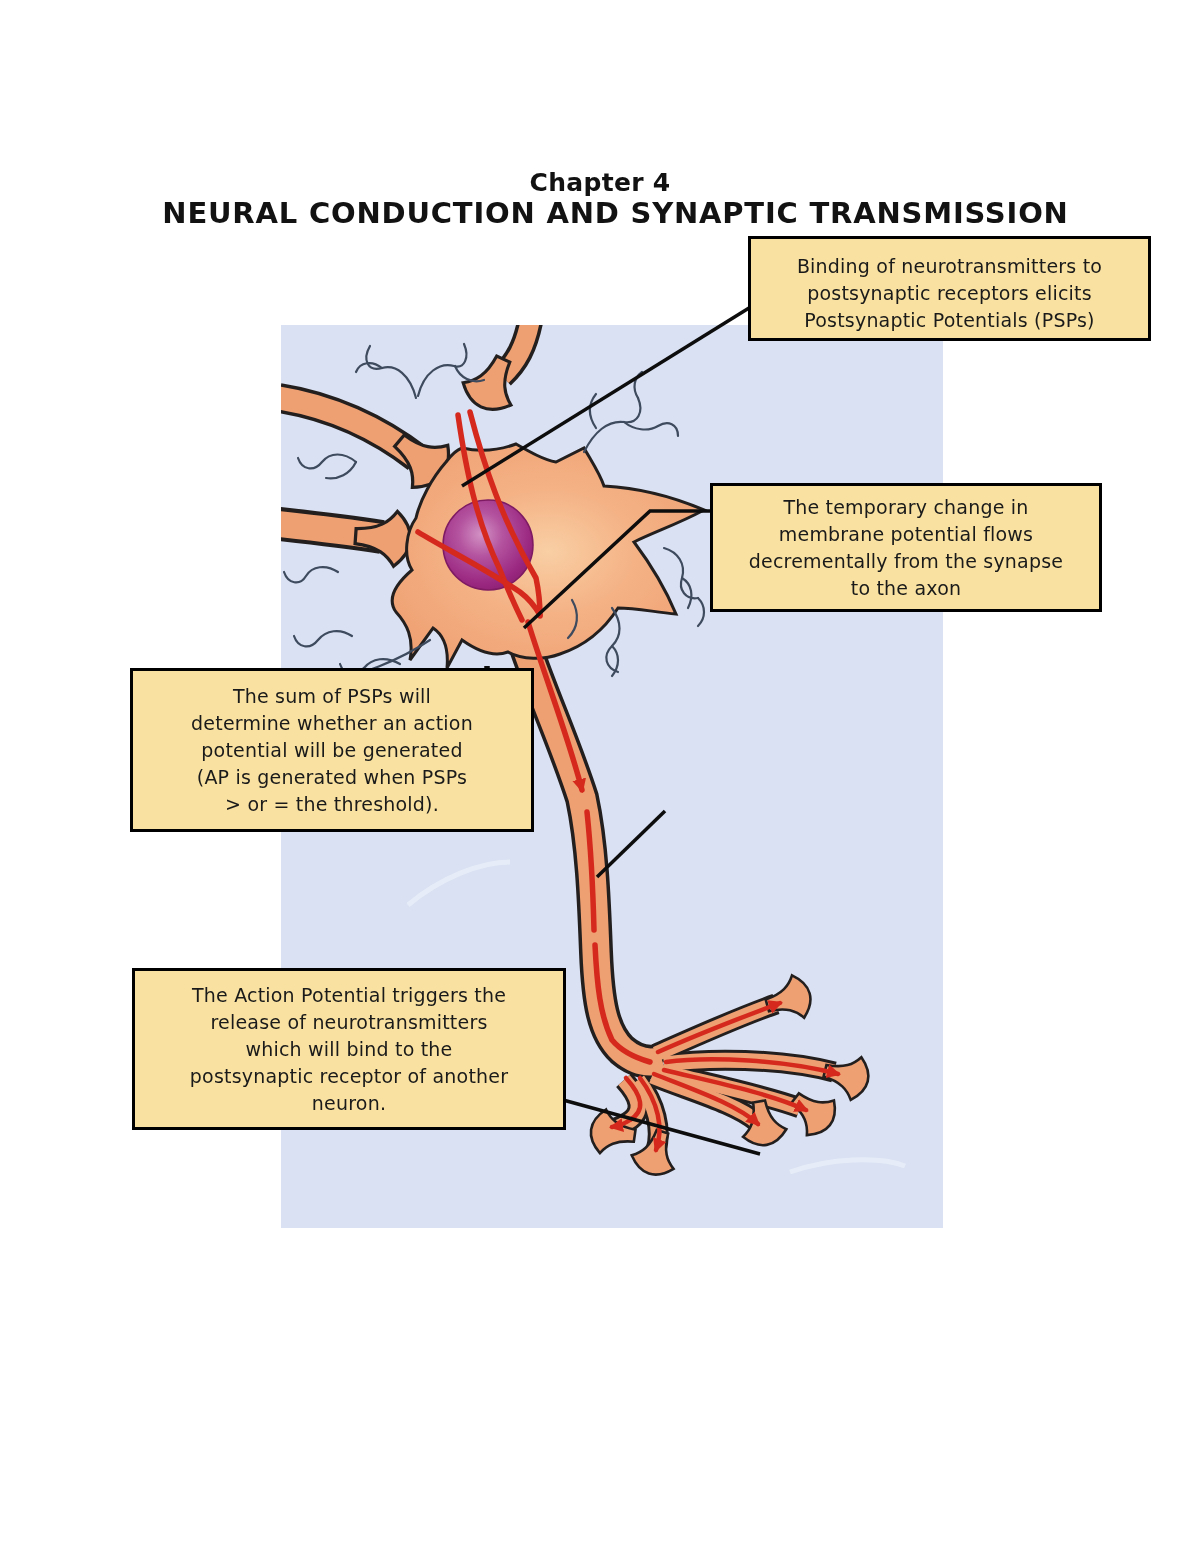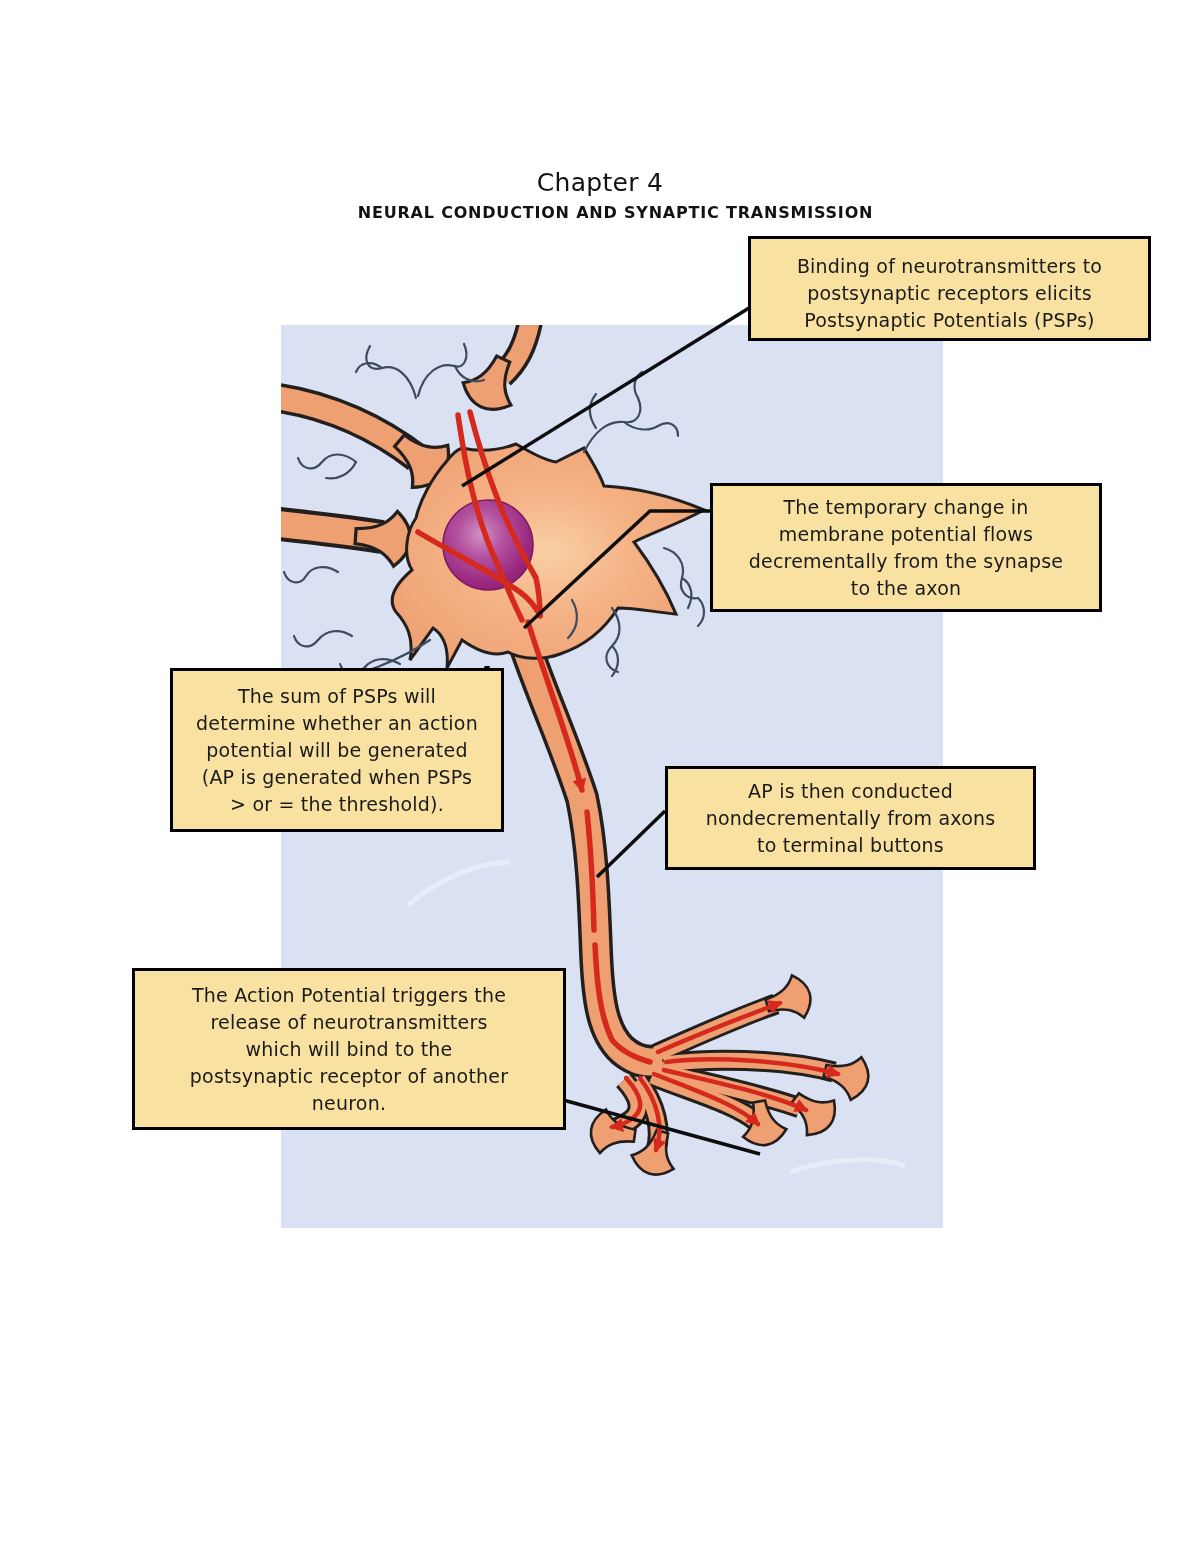--- a/index.html
+++ b/index.html
@@ -7,36 +7,36 @@
     position:relative;
     width:1200px;height:1553px;
     background:#ffffff;
     font-family:"DejaVu Sans","Liberation Sans",sans-serif;
     overflow:hidden;
   }
   .title-block{
     position:absolute;top:168px;left:0;right:0;
     text-align:center;color:#121212;z-index:3;
   }
-  .title-line1{font-size:25px;line-height:30px;font-weight:400;letter-spacing:0.3px;}
-  .title-line2{font-size:16px;line-height:30px;font-weight:700;letter-spacing:0.8px;margin-left:31px;}
+  .title-line1{font-size:25px;line-height:30px;font-weight:700;letter-spacing:0.3px;}
+  .title-line2{font-size:29px;line-height:30px;font-weight:700;letter-spacing:0.8px;margin-left:31px;}
   .figure-svg{position:absolute;left:0;top:0;z-index:1;}
   .callout{
     position:absolute;z-index:2;
     background:#f9e2a1;border:3px solid #000000;
     box-sizing:border-box;
     display:flex;align-items:center;justify-content:center;
     text-align:center;color:#1a1a1a;
     font-size:19px;line-height:27px;letter-spacing:0.2px;
     white-space:pre-line;
     padding:4px 10px;
   }
   .callout-binding      {left:748px;top:236px;width:403px;height:105px;align-items:flex-end;}
   .callout-decremental  {left:710px;top:483px;width:392px;height:129px;}
-  .callout-summation    {left:130px;top:668px;width:334px;height:164px;margin-left:40px;}
+  .callout-summation    {left:130px;top:668px;width:404px;height:164px;}
   .callout-nondecremental{left:665px;top:766px;width:371px;height:104px;}
   .callout-release      {left:132px;top:968px;width:434px;height:162px;}
 </style>
 </head>
 <body>
 
 <div class="page">
 
   <div class="title-block">
     <div class="title-line1">Chapter 4</div>
@@ -219,25 +219,20 @@
 decrementally from the synapse
 to the axon</span>
   </div>
   <div class="callout callout-summation">
     <span>The sum of PSPs will
 determine whether an action
 potential will be generated
 (AP is generated when PSPs
 &gt; or = the threshold).</span>
   </div>
-  <div class="callout callout-nondecremental">
-    <span>AP is then conducted
-nondecrementally from axons
-to terminal buttons</span>
-  </div>
   <div class="callout callout-release">
     <span>The Action Potential triggers the
 release of neurotransmitters
 which will bind to the
 postsynaptic receptor of another
 neuron.</span>
   </div>
 
 </div>
 

